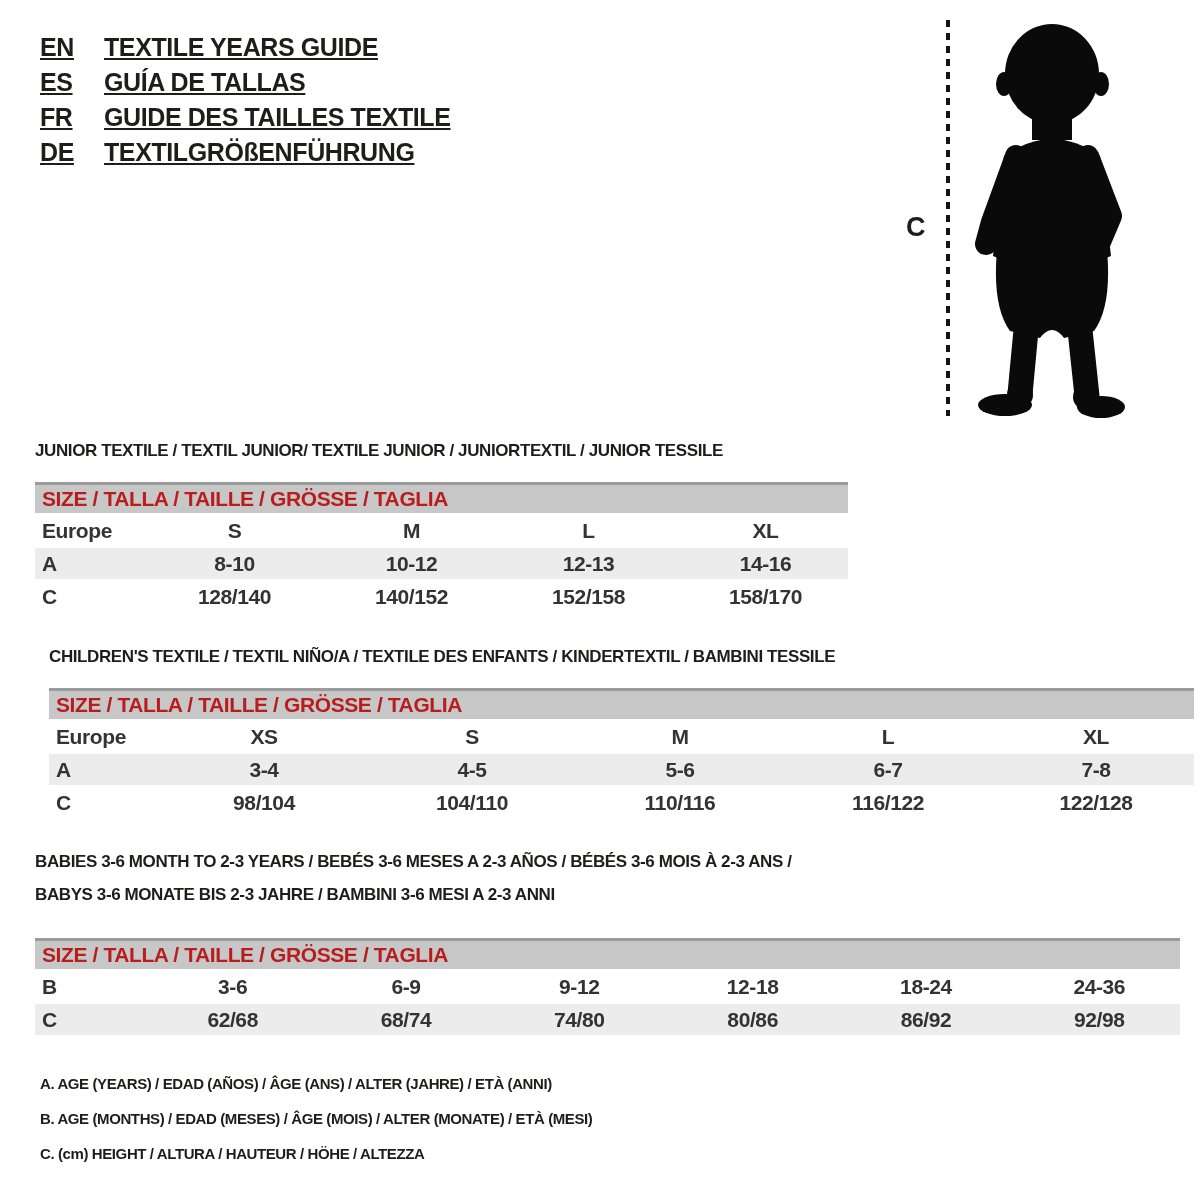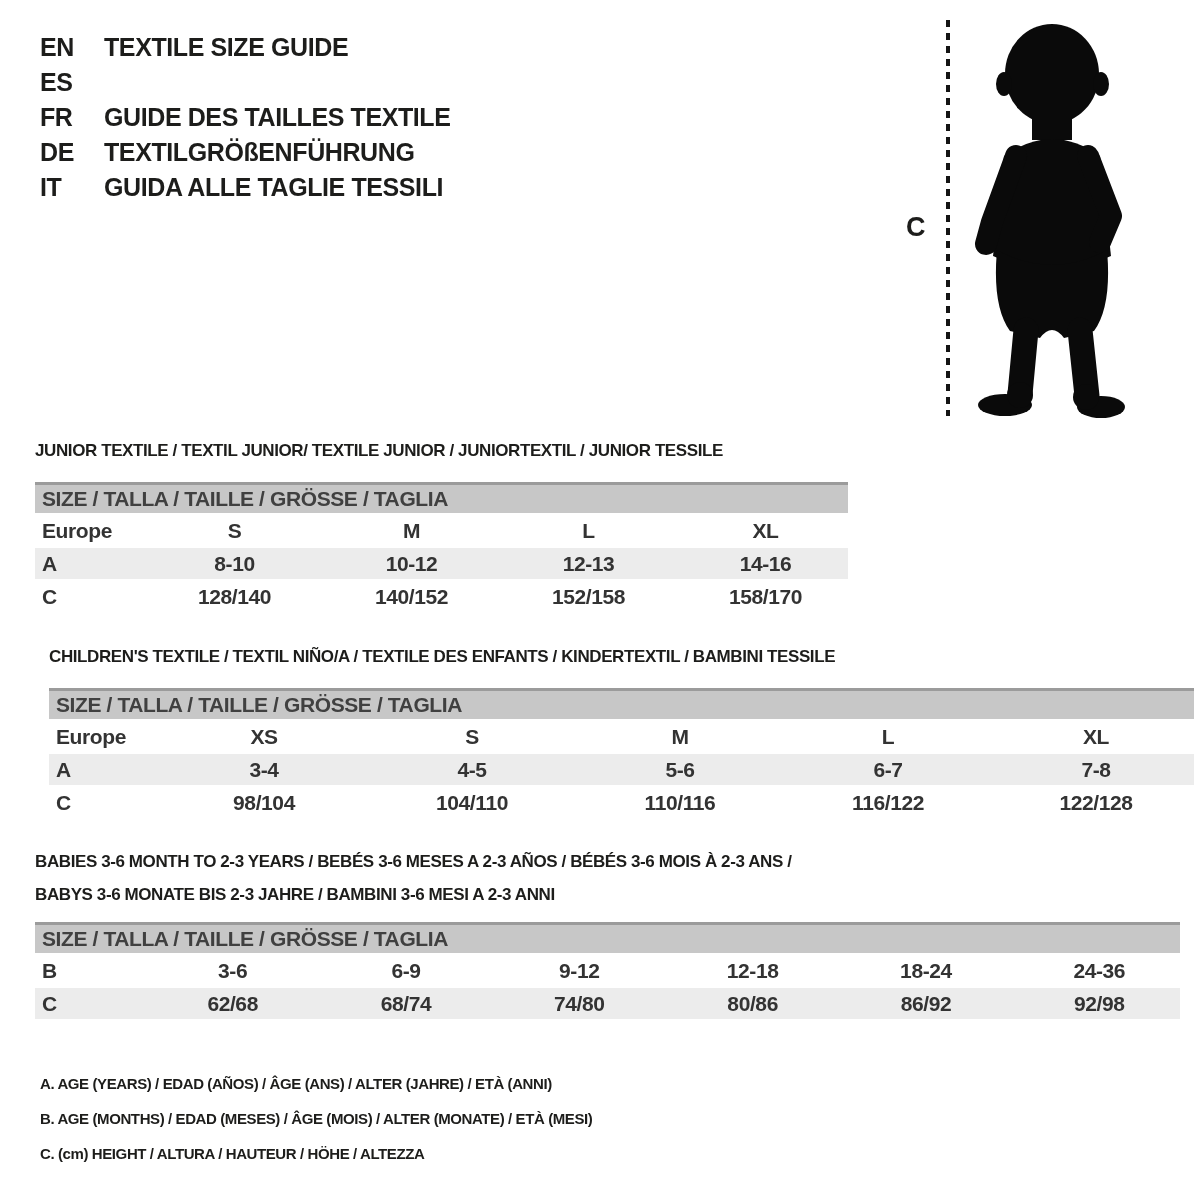--- a/index.html
+++ b/index.html
@@ -9,78 +9,75 @@
   html,body{width:1200px; height:1200px; background:#ffffff;}
   body{
     font-family:"Liberation Sans", sans-serif;
     font-weight:700;
     color:var(--ink);
     position:relative;
     letter-spacing:-0.4px;
     font-stretch:condensed;
   }
   
-  .lang-block{position:absolute; left:40px; top:30px;}
+  .lang-block{position:absolute; left:40px; top:30px;text-decoration:underline;}
   .lang-row{display:flex; height:35px; align-items:center; font-size:25px;}
   .lang-code{width:64px; flex:0 0 auto;}
   .lang-label{white-space:nowrap;}
   
   .figure-block{position:absolute; left:900px; top:0; width:260px; height:430px;}
   .dash-line{
     position:absolute; left:46px; top:20px; width:4px; height:396px;
     background:repeating-linear-gradient(to bottom, #141414 0 7px, transparent 7px 13px);
   }
   .measure-c{position:absolute; left:6px; top:212px; font-size:27px;}
   .silhouette{position:absolute; left:64px; top:14px;}
   
   .size-section{position:absolute;}
   .sec-title{font-size:17px; line-height:33px; white-space:nowrap;}
   .titles{margin-bottom:15px;}
   .size-bar{
     height:31px; background:var(--bar); border-top:3px solid var(--bar-edge);
     display:flex; align-items:center; padding-left:7px;
-    font-size:21px; color:#404040; margin-bottom:2px;
+    font-size:21px; color:#b91c1c; margin-bottom:2px;
   }
   .t-row{display:flex; align-items:center; height:31px; margin-bottom:2px;
          font-size:21px; color:var(--cell-ink);gap:12px;}
   .t-row.shaded{background:var(--shade);}
   .t-row .label{width:105px; flex:0 0 auto; padding-left:7px;}
   .t-row .cell{flex:1 1 0; text-align:center; white-space:nowrap;}
   
   .legend{position:absolute; left:40px; top:1066px;}
   .legend-line{font-size:15px; line-height:35px; white-space:nowrap;}
 </style>
 </head>
 <body>
 
 <div class="lang-block">
 
     <div class="lang-row">
       <span class="lang-code">EN</span>
-      <span class="lang-label">TEXTILE SIZE GUIDE</span>
+      <span class="lang-label">TEXTILE YEARS GUIDE</span>
     </div>
 
     <div class="lang-row">
       <span class="lang-code">ES</span>
+      <span class="lang-label">GUÍA DE TALLAS</span>
     </div>
 
     <div class="lang-row">
       <span class="lang-code">FR</span>
       <span class="lang-label">GUIDE DES TAILLES TEXTILE</span>
     </div>
 
     <div class="lang-row">
       <span class="lang-code">DE</span>
       <span class="lang-label">TEXTILGRÖßENFÜHRUNG</span>
     </div>
 
-    <div class="lang-row">
-      <span class="lang-code">IT</span>
-      <span class="lang-label">GUIDA ALLE TAGLIE TESSILI</span>
-    </div>
   </div>
 
 <div class="figure-block">
   <div class="dash-line"></div>
   <div class="measure-c">C</div>
   <svg class="silhouette" width="176" height="406" viewBox="0 0 176 406" aria-hidden="true">
     <g fill="#0a0a0a" stroke="none">
 
       <ellipse cx="88" cy="60" rx="47" ry="50"></ellipse>
       <ellipse cx="40" cy="70" rx="8" ry="12"></ellipse>
@@ -170,21 +167,21 @@
       <div class="cell">98/104</div>
         <div class="cell">104/110</div>
         <div class="cell">110/116</div>
         <div class="cell">116/122</div>
         <div class="cell">122/128</div>
       </div>
     </div>
 </section>
 
 <section class="size-section" style="left:35px; top:845px; width:1145px">
-  <div class="titles" style="margin-bottom:11px">
+  <div class="titles" style="margin-bottom:27px">
 
   <div class="sec-title">BABIES 3-6 MONTH TO 2-3 YEARS / BEBÉS 3-6 MESES A 2-3 AÑOS / BÉBÉS 3-6 MOIS À 2-3 ANS /</div>
       <div class="sec-title">BABYS 3-6 MONATE BIS 2-3 JAHRE / BAMBINI 3-6 MESI A 2-3 ANNI</div>
     </div>
   <div class="size-bar">SIZE / TALLA / TAILLE / GRÖSSE / TAGLIA</div>
   <div>
 
       <div class="t-row">
         <div class="label">B</div>
       <div class="cell">3-6</div>

